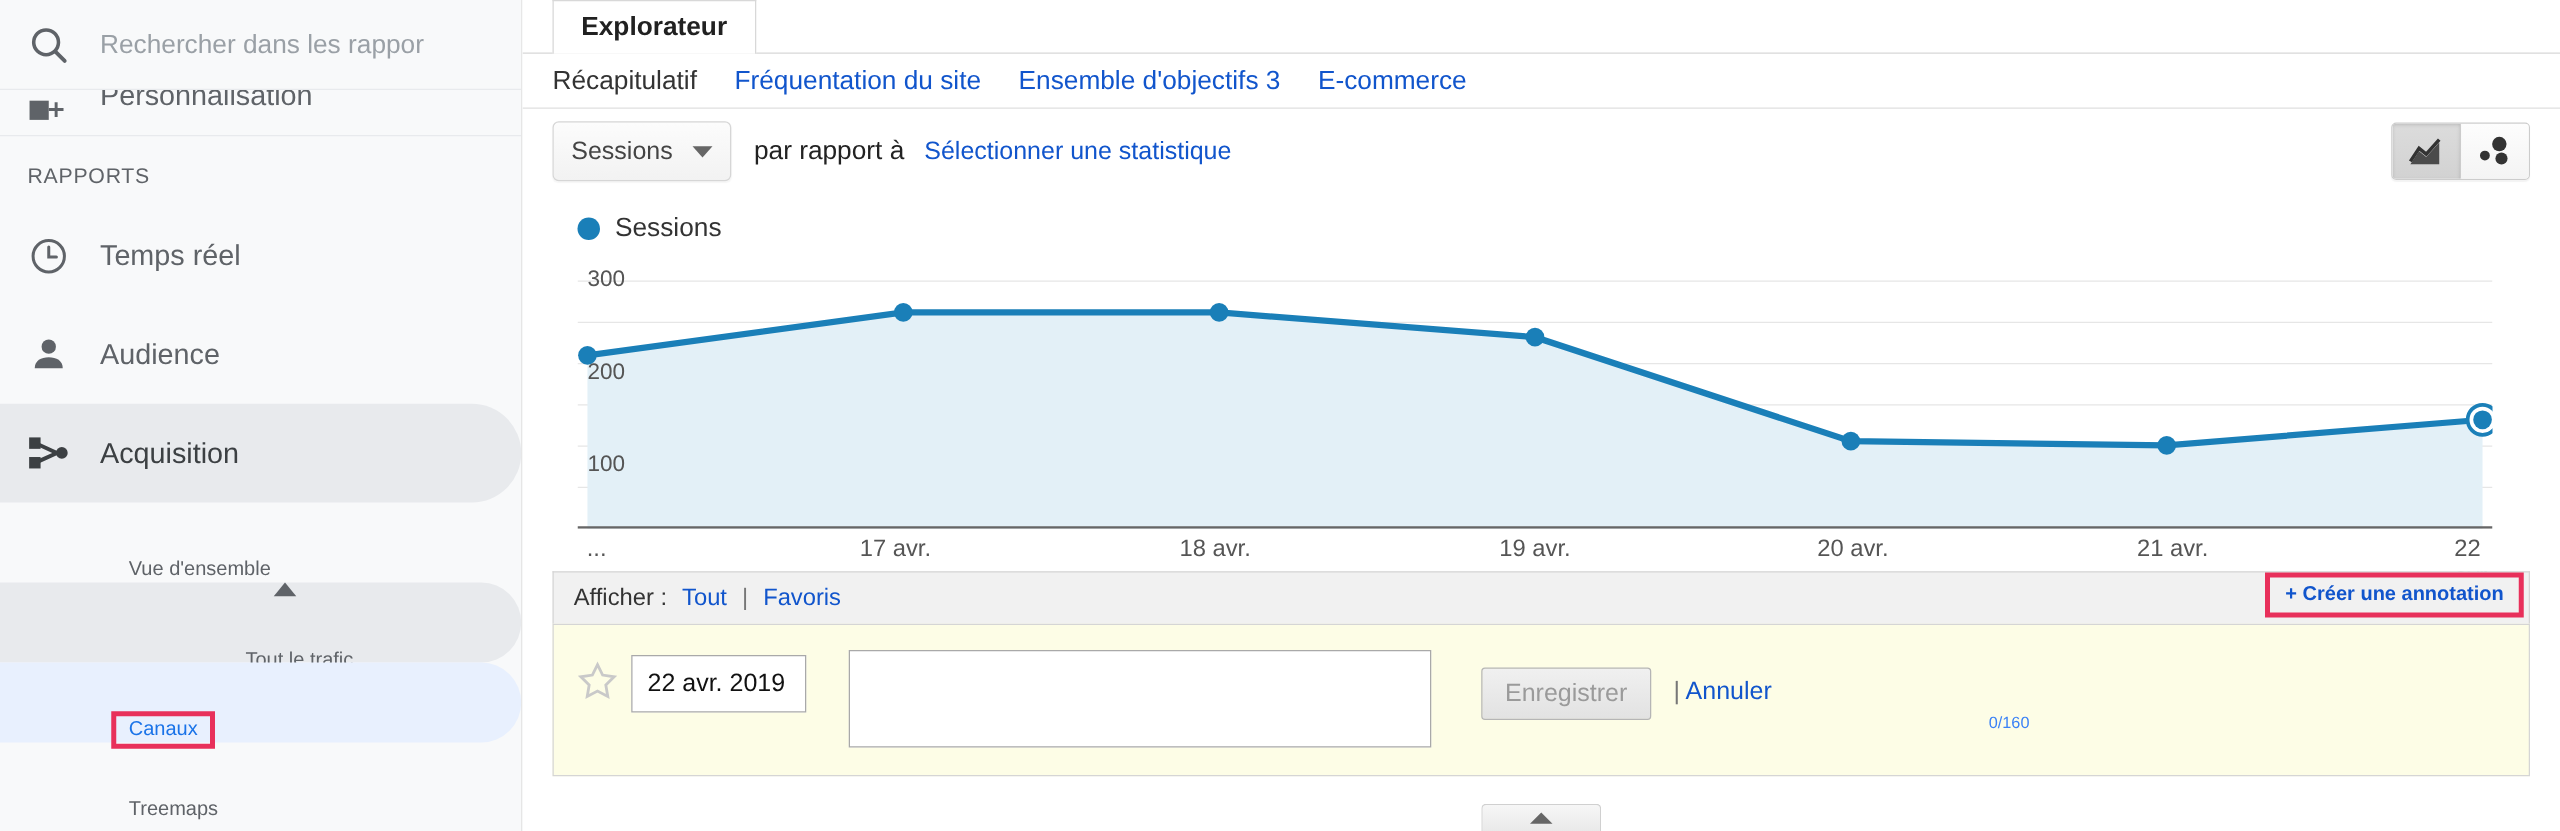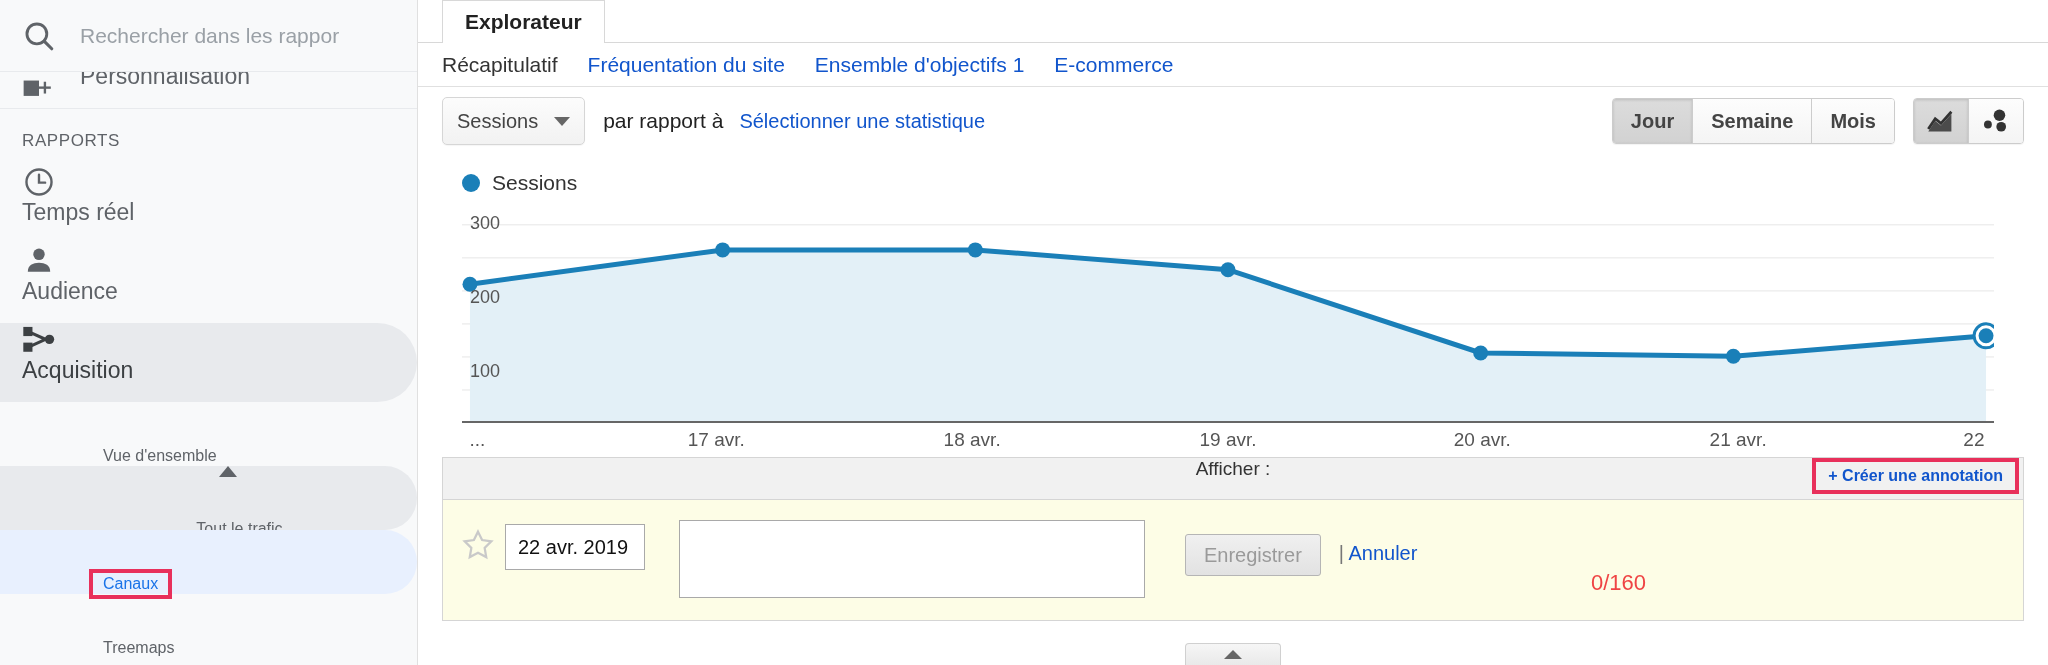--- a/index.html
+++ b/index.html
@@ -47,24 +47,23 @@
   }
   .sidebar-divider { height: 1px; background: #e8eaed; margin: 0; }
 
   .section-label {
     font-size: 17px; letter-spacing: .6px; color: #5f6368;
     padding: 22px 22px 14px 22px;
     font-weight: 400;
   }
 
   .nav-item {
-    height: 79px; display: flex; 
+    height: 79px; display: flex; align-items: center;
     padding: 0 22px; cursor: pointer;
     position: relative;
-    flex-direction: column;
   }
   .nav-item .nav-icon { width: 34px; height: 34px; margin-right: 24px; flex: none; display: flex; align-items: center; justify-content: center; }
   .nav-item .nav-label { font-size: 23px; color: #5f6368; }
   .nav-item.active {
     background: #e8eaed;
     border-top-right-radius: 40px; border-bottom-right-radius: 40px;
   }
   .nav-item.active .nav-label { color: #3c4043; }
 
   .sub-item {
@@ -160,21 +159,21 @@
   .plot svg { display: block; width: 100%; height: 100%; }
   .ytick { position: absolute; left: 8px; font-size: 18px; color: #555; }
   .xaxis { position: relative; height: 34px; margin-left: 20px; margin-right: 30px; }
   .xtick { position: absolute; font-size: 19px; color: #555; transform: translateX(-50%); top: 6px; }
 
   
   .anno-panel { margin: 0 24px; position: relative; }
   .anno-head {
     background: #f1f1f1; border: 1px solid #d5d5d5; border-bottom: none;
     height: 42px; display: flex; align-items: center; padding: 0 16px;
-    font-size: 19px; color: #333; gap: 24px; position: relative; flex-direction: column;
+    font-size: 19px; color: #333; gap: 12px; position: relative;
   }
   .anno-head a { color: #15c; cursor: pointer; }
   .anno-head .sep { color: #777; }
   .create-anno {
     position: absolute; right: 8px; top: 4px;
     font-size: 16px; font-weight: bold; color: #15c; cursor: pointer;
     outline: 4px solid #e8305b; padding: 5px 12px; background: #f1f1f1;
   }
   .anno-body {
     background: #fdfde6; border: 1px solid #d5d5d5;
@@ -186,21 +185,21 @@
     width: 140px; height: 46px; border: 1px solid #a9a9a9; background: #fff;
     font-size: 20px; color: #111; padding: 0 12px; margin-left: 4px; margin-top: 8px;
     font-family: "Liberation Sans", sans-serif; outline: none;
   }
   .note-field {
     margin-left: 34px; margin-top: 4px; width: 466px; height: 78px;
     border: 1px solid #a9a9a9; background: #fff; resize: none;
     font-size: 20px; padding: 8px 10px; outline: none;
     font-family: "Liberation Sans", sans-serif;
   }
-  .char-count { position: absolute; left: 1148px; top: 70px; font-size: 22px; color: #ef4444; }
+  .char-count { position: absolute; left: 1148px; top: 70px; font-size: 13px; color: #3b82f6; }
   .visib { display: flex; align-items: flex-start; margin-left: 370px; margin-top: 16px; }
   .visib-label { font-size: 19px; font-weight: bold; color: #222; white-space: nowrap; }
   .radios { margin-left: 2px; }
   .radio-row { display: flex; align-items: center; height: 26px; }
   .radio {
     width: 18px; height: 18px; border-radius: 50%;
     border: 1px solid #999; background: #fff; margin-right: 9px; flex: none;
     display: flex; align-items: center; justify-content: center;
   }
   .radio.checked { border-color: #1a73e8; }
@@ -319,38 +318,33 @@
 
     <div class="tabbar">
       <div class="tab">
         <span>Explorateur</span>
       </div>
     </div>
 
     <div class="subtabs">
       <span class="subtab active">Récapitulatif</span>
       <span class="subtab">Fréquentation du site</span>
-      <span class="subtab">Ensemble d'objectifs 1</span>
+      <span class="subtab">Ensemble d'objectifs 3</span>
       <span class="subtab">E-commerce</span>
     </div>
 
     <div class="toolbar">
       <div class="metric-select">
         <span>Sessions</span>
         <span class="caret-dn"></span>
       </div>
       <span class="cmp-label">par rapport à</span>
       <span class="cmp-link">Sélectionner une statistique</span>
 
       <div class="toolbar-right">
-        <div class="btn-group">
-          <div class="gbtn active">Jour</div>
-          <div class="gbtn">Semaine</div>
-          <div class="gbtn">Mois</div>
-        </div>
         <div class="btn-group icon-group">
           <div class="gbtn active">
             <svg viewBox="0 0 26 22" width="30" height="26">
                 <path d="M2 18 L8 9 L13 13 L22 3" fill="none" stroke="#333" stroke-width="2.4"></path>
                 <path d="M2 20 L8 11 L13 15 L22 5 L22 20 Z" fill="#333" opacity=".85"></path>
               </svg>
           </div>
           <div class="gbtn">
             <svg viewBox="0 0 26 22" width="30" height="26">
                 <circle cx="16" cy="6" r="5" fill="#333"></circle>

